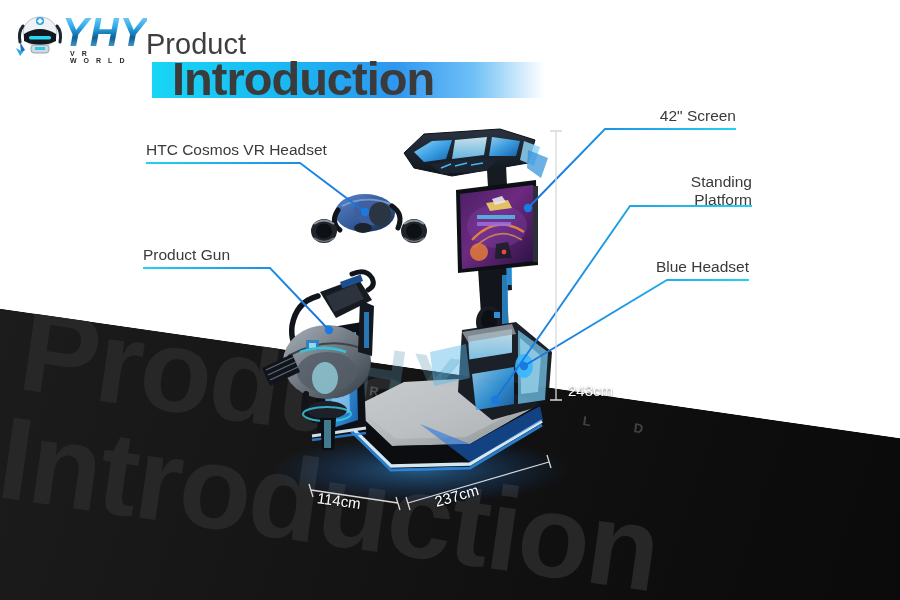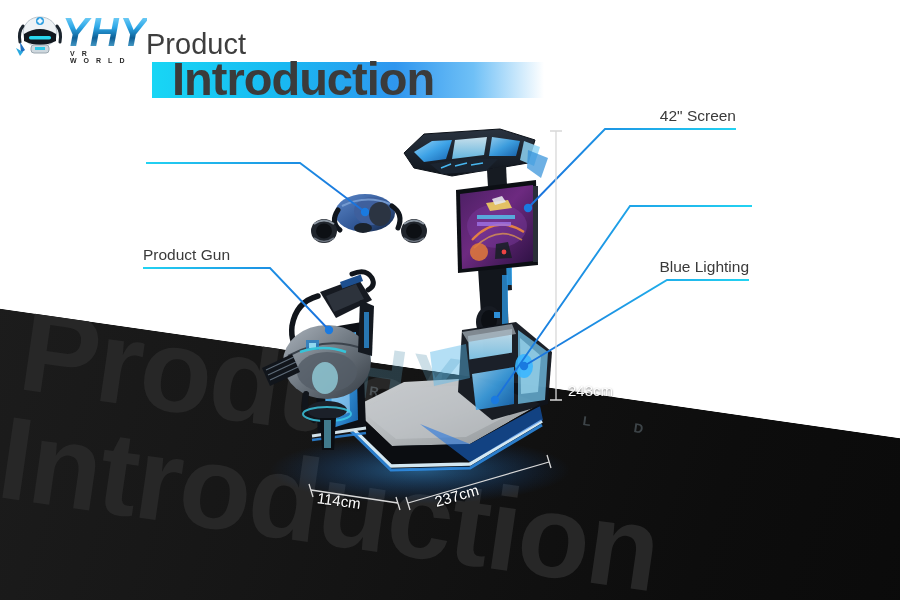--- a/index.html
+++ b/index.html
@@ -307,27 +307,32 @@
       <path d="M2,36 l7,4 l-3,4 z" fill="#2aa9e0"></path>
     </svg>
     <div class="logo-txt">YHY</div>
     <div class="logo-sub">VR WORLD</div>
   </div>
 
   <div class="t-product">Product</div>
   <div class="t-bar"></div>
   <div class="t-intro">Introduction</div>
 
+  <div class="cl" style="left:146px;top:141px;">HTC Cosmos VR Headset</div>
 
   <div class="cl" style="left:143px;top:246px;">Product Gun</div>
 
   <div class="cl r" style="left:586px;top:107px;width:150px;">42" Screen</div>
 
-
-  <div class="cl r" style="left:629px;top:258px;width:120px;">Blue Lighting</div>
+  <div class="cl r" style="left:602px;top:173px;width:150px;line-height:1.18;">
+    <span>Standing</span>
+    <span class="ln2">Platform</span>
+  </div>
+
+  <div class="cl r" style="left:629px;top:258px;width:120px;">Blue Headset</div>
 
   <div class="dim" style="left:317px;top:492px;transform:rotate(8deg);">114cm</div>
 
   <div class="dim" style="left:434px;top:487px;transform:rotate(-16deg);">237cm</div>
 
   <div class="dim" style="left:568px;top:382px;text-align:right;">243cm</div>
 
 </div>
 
 </body></html>

